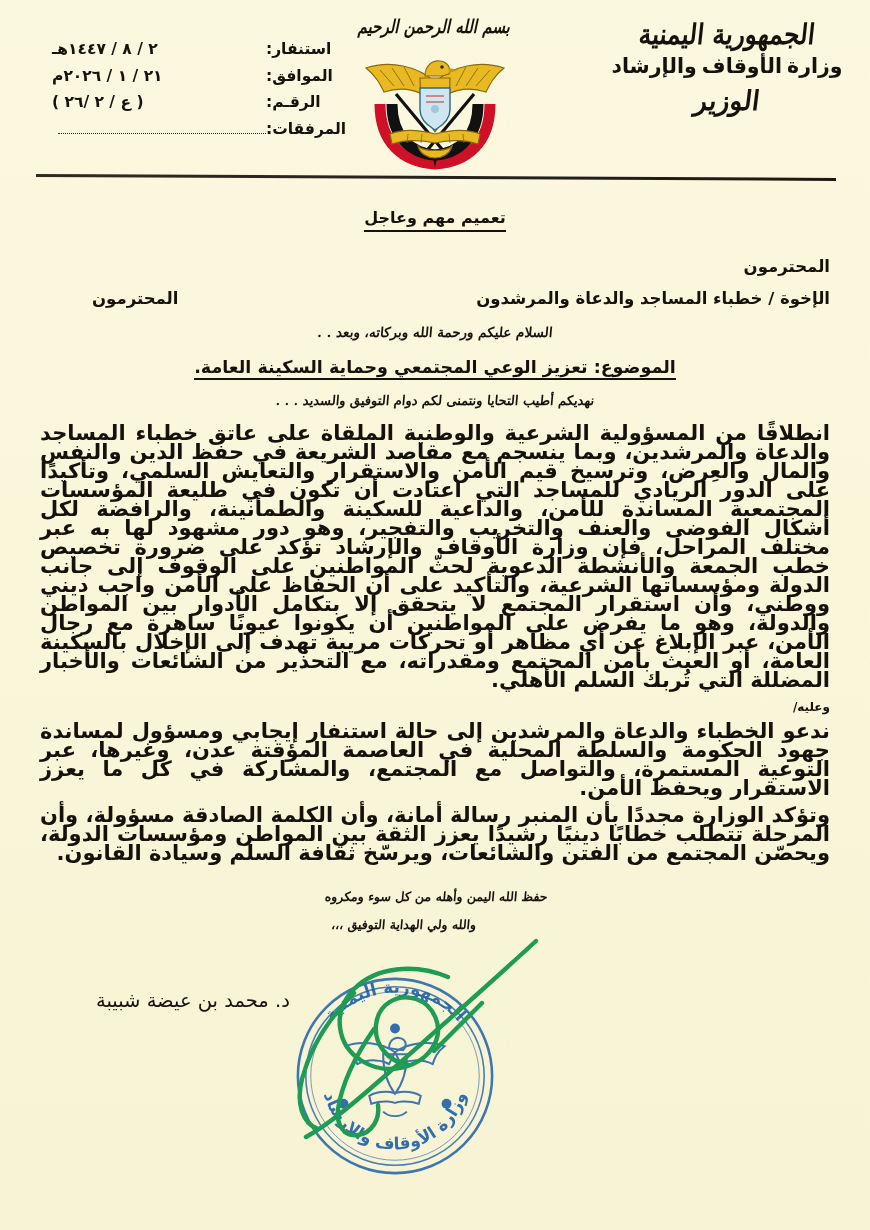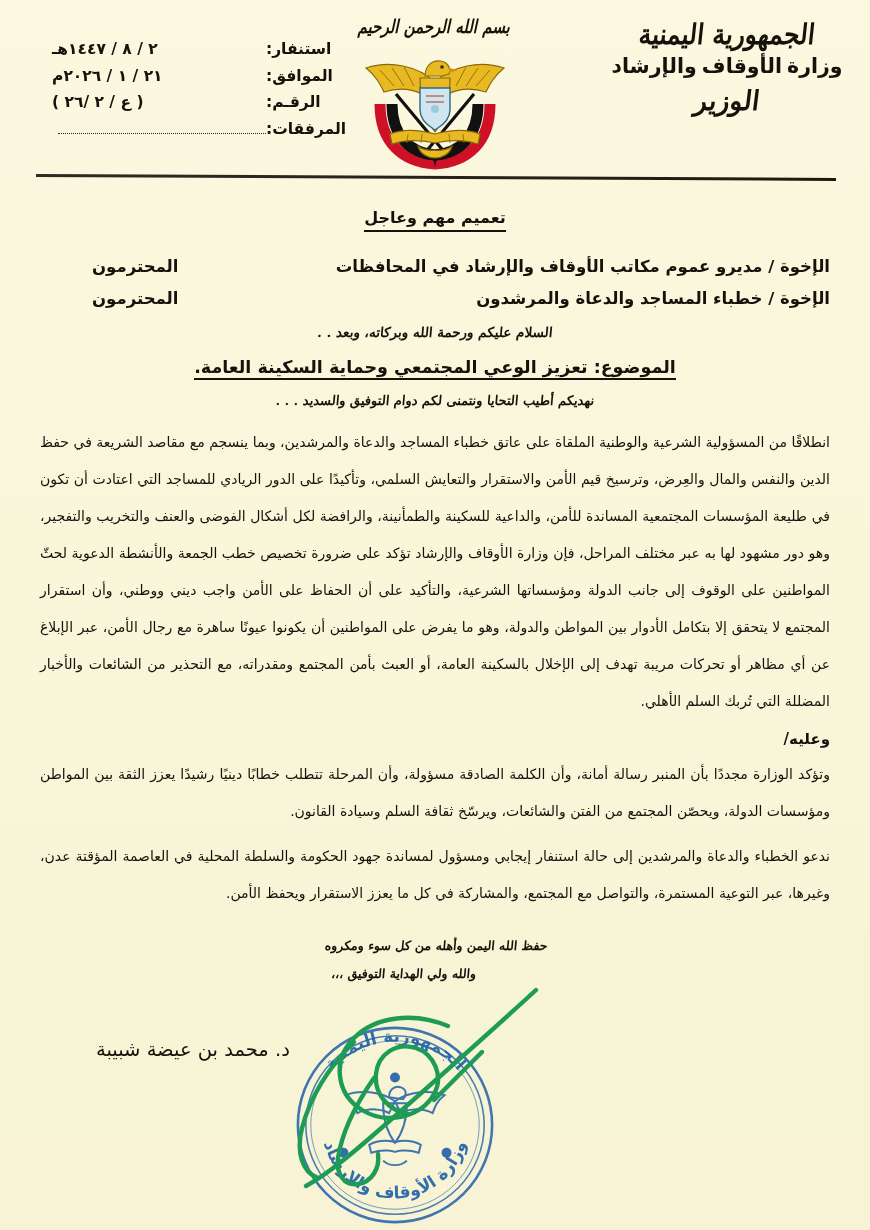--- a/index.html
+++ b/index.html
@@ -115,28 +115,28 @@
 
   .wish{
     text-align:center;margin-top:16px;
     font-family:"DejaVu Serif","Liberation Serif",serif;
     font-size:13px;font-weight:600;letter-spacing:-0.6px;
     transform:skewX(-5deg);
   }
 
   .para{
     margin-top:16px;
-    font-size:14px;font-weight:400;line-height:37px;
+    font-size:21px;font-weight:700;line-height:19px;
     text-align:justify;text-align-last:right;
     letter-spacing:-0.3px;word-spacing:0px;
   }
   .para.tight{margin-top:8px;}
 
   .andso{
-    font-size:15px;font-weight:700;text-align:right;
+    font-size:12px;font-weight:700;text-align:right;
     margin-top:10px;margin-bottom:2px;
   }
 
   
   .closing{
     margin-top:26px;text-align:center;
     font-family:"DejaVu Serif","Liberation Serif",serif;
     font-weight:600;letter-spacing:-0.6px;
     transform:skewX(-5deg);
   }
@@ -245,43 +245,42 @@
   </div>
 
   <div class="body-wrap">
 
     <div class="doc-title">
       <span>تعميم مهم وعاجل</span>
     </div>
 
     <div class="addr-block">
       <div class="addr-row">
-        <span class="addr-to">الإخوة / مديرو عموم مكاتب الأوقاف والإرشاد في المحافظات</span>
         <span class="addr-hon">المحترمون</span>
       </div>
       <div class="addr-row">
         <span class="addr-to">الإخوة / خطباء المساجد والدعاة والمرشدون</span>
         <span class="addr-hon">المحترمون</span>
       </div>
     </div>
 
     <div class="salutation">السلام عليكم ورحمة الله وبركاته، وبعد . .</div>
 
     <div class="subject">
       <span><span>الموضوع:</span> <span>تعزيز الوعي المجتمعي وحماية السكينة العامة.</span></span>
     </div>
 
     <div class="wish">نهديكم أطيب التحايا ونتمنى لكم دوام التوفيق والسديد . . .</div>
 
     <div class="para">انطلاقًا من المسؤولية الشرعية والوطنية الملقاة على عاتق خطباء المساجد والدعاة والمرشدين، وبما ينسجم مع مقاصد الشريعة في حفظ الدين والنفس والمال والعِرض، وترسيخ قيم الأمن والاستقرار والتعايش السلمي، وتأكيدًا على الدور الريادي للمساجد التي اعتادت أن تكون في طليعة المؤسسات المجتمعية المساندة للأمن، والداعية للسكينة والطمأنينة، والرافضة لكل أشكال الفوضى والعنف والتخريب والتفجير، وهو دور مشهود لها به عبر مختلف المراحل، فإن وزارة الأوقاف والإرشاد تؤكد على ضرورة تخصيص خطب الجمعة والأنشطة الدعوية لحثّ المواطنين على الوقوف إلى جانب الدولة ومؤسساتها الشرعية، والتأكيد على أن الحفاظ على الأمن واجب ديني ووطني، وأن استقرار المجتمع لا يتحقق إلا بتكامل الأدوار بين المواطن والدولة، وهو ما يفرض على المواطنين أن يكونوا عيونًا ساهرة مع رجال الأمن، عبر الإبلاغ عن أي مظاهر أو تحركات مريبة تهدف إلى الإخلال بالسكينة العامة، أو العبث بأمن المجتمع ومقدراته، مع التحذير من الشائعات والأخبار المضللة التي تُربك السلم الأهلي.</div>
 
     <div class="andso">وعليه/</div>
 
+    <div class="para tight">ندعو الخطباء والدعاة والمرشدين إلى حالة استنفار إيجابي ومسؤول لمساندة جهود الحكومة والسلطة المحلية في العاصمة المؤقتة عدن، وغيرها، عبر التوعية المستمرة، والتواصل مع المجتمع، والمشاركة في كل ما يعزز الاستقرار ويحفظ الأمن.</div>
     <div class="para tight">وتؤكد الوزارة مجددًا بأن المنبر رسالة أمانة، وأن الكلمة الصادقة مسؤولة، وأن المرحلة تتطلب خطابًا دينيًا رشيدًا يعزز الثقة بين المواطن ومؤسسات الدولة، ويحصّن المجتمع من الفتن والشائعات، ويرسّخ ثقافة السلم وسيادة القانون.</div>
-    <div class="para tight">ندعو الخطباء والدعاة والمرشدين إلى حالة استنفار إيجابي ومسؤول لمساندة جهود الحكومة والسلطة المحلية في العاصمة المؤقتة عدن، وغيرها، عبر التوعية المستمرة، والتواصل مع المجتمع، والمشاركة في كل ما يعزز الاستقرار ويحفظ الأمن.</div>
 
     <div class="closing">
       <div class="c1">حفظ الله اليمن وأهله من كل سوء ومكروه</div>
       <div class="c2">والله ولي الهداية التوفيق ،،،</div>
     </div>
 
     <div class="sign-area">
 
       <div class="sign-name">د. محمد بن عيضة شبيبة</div>
 

